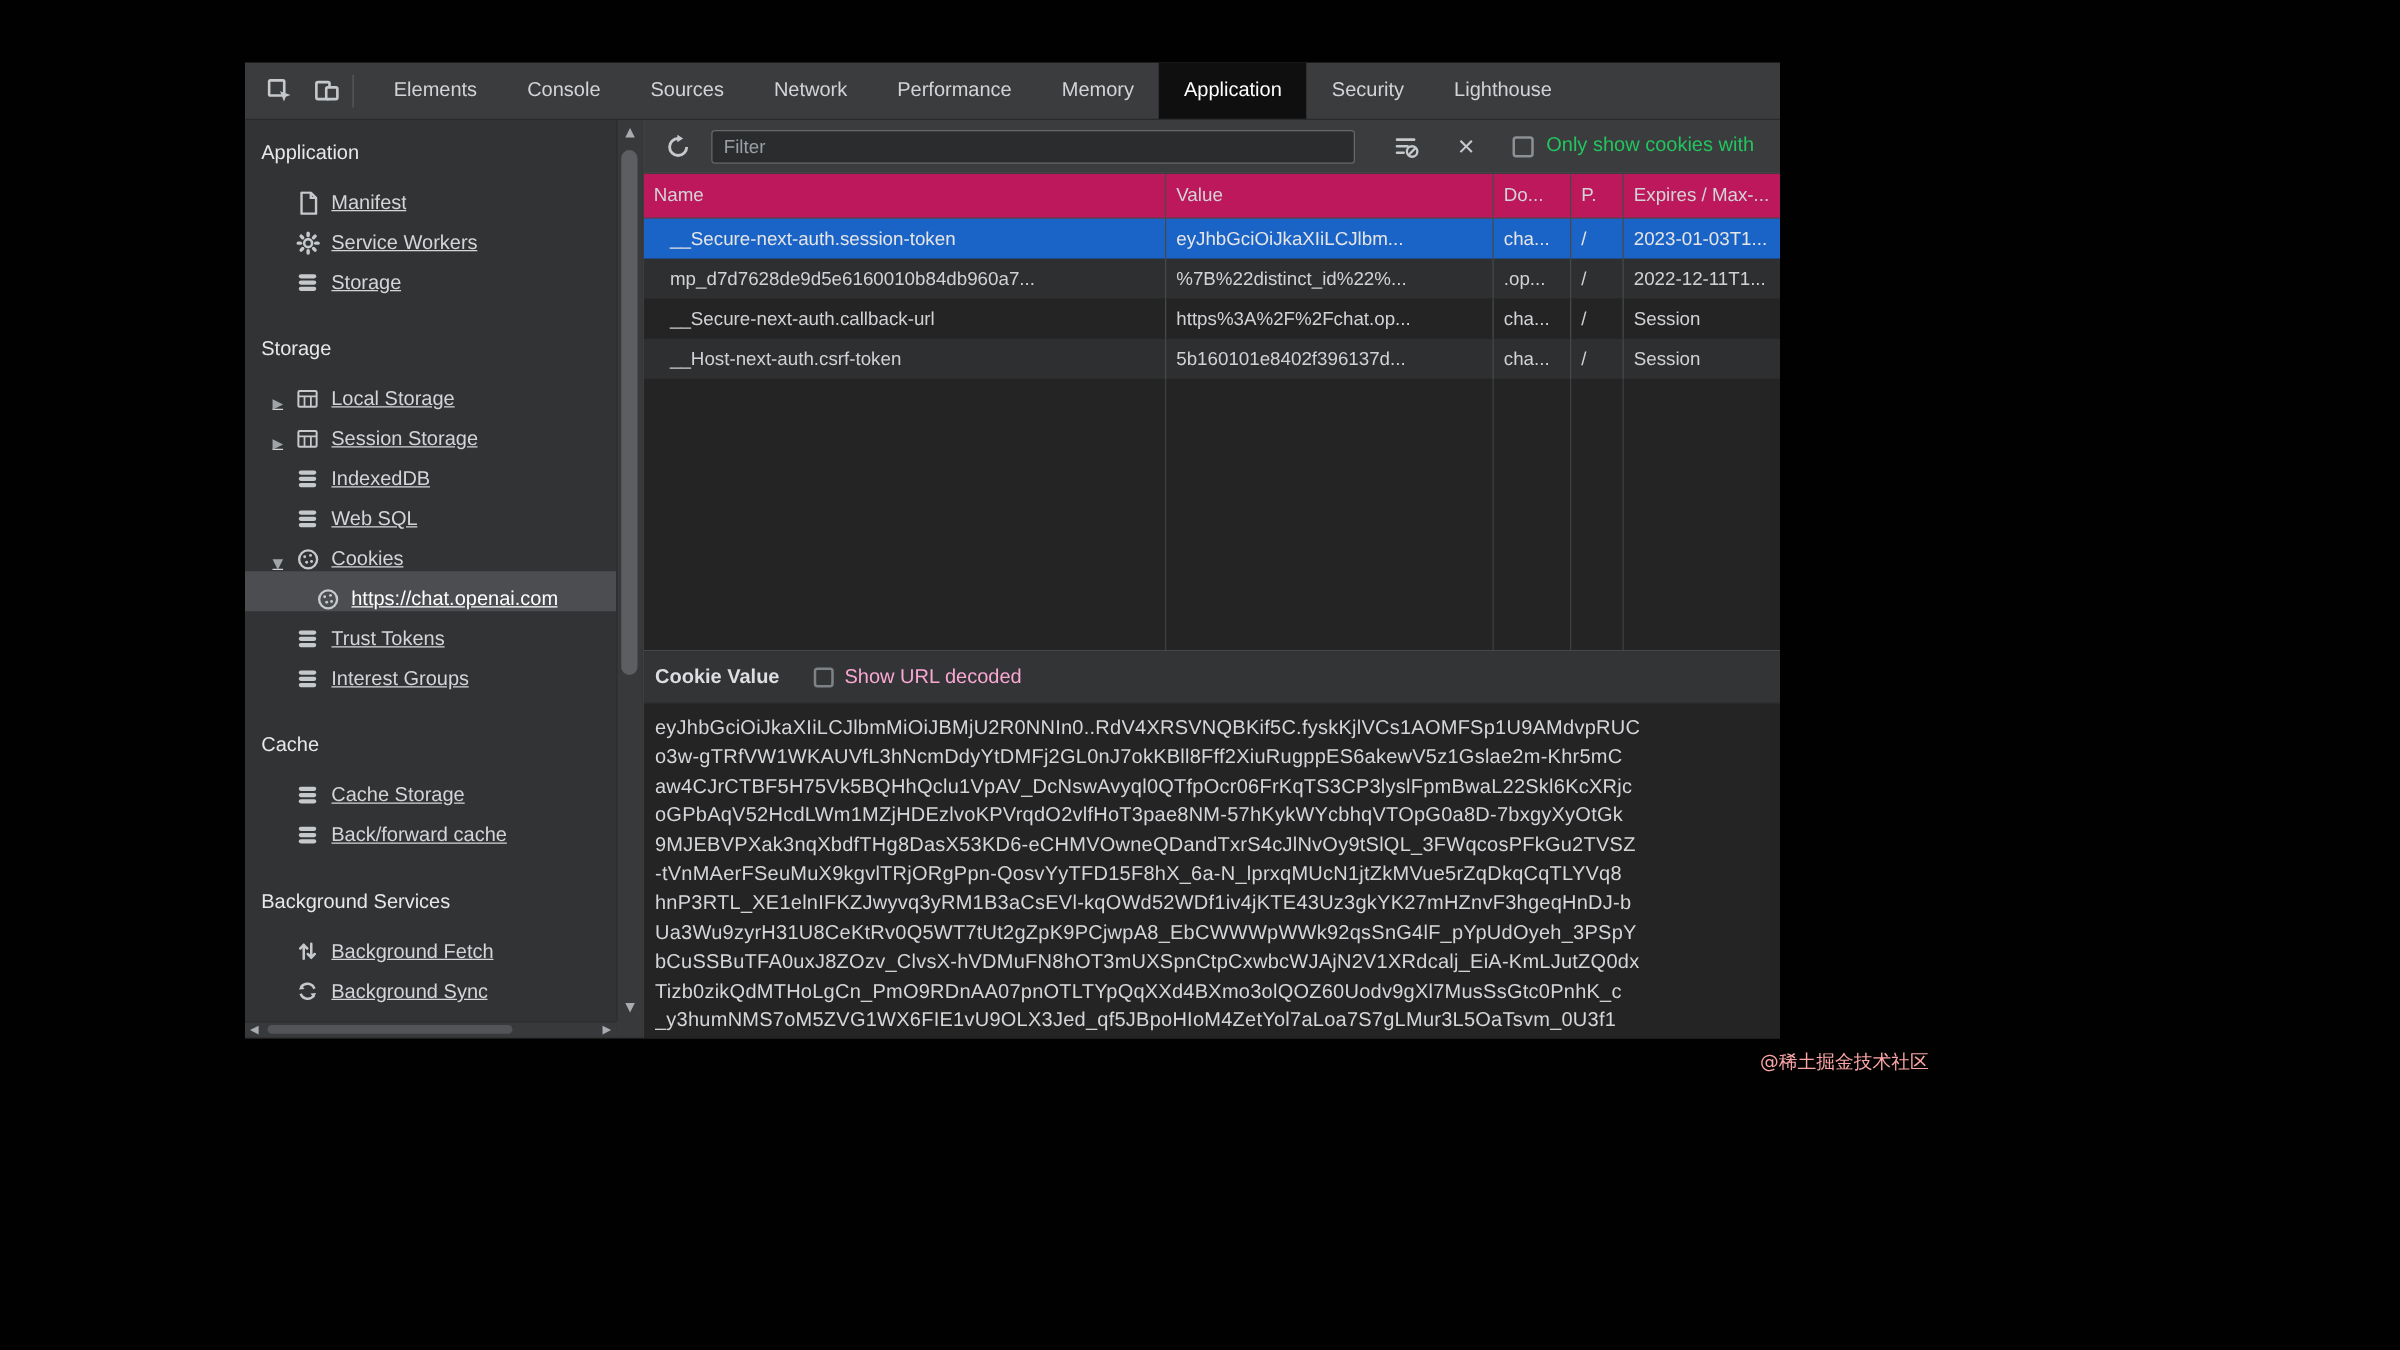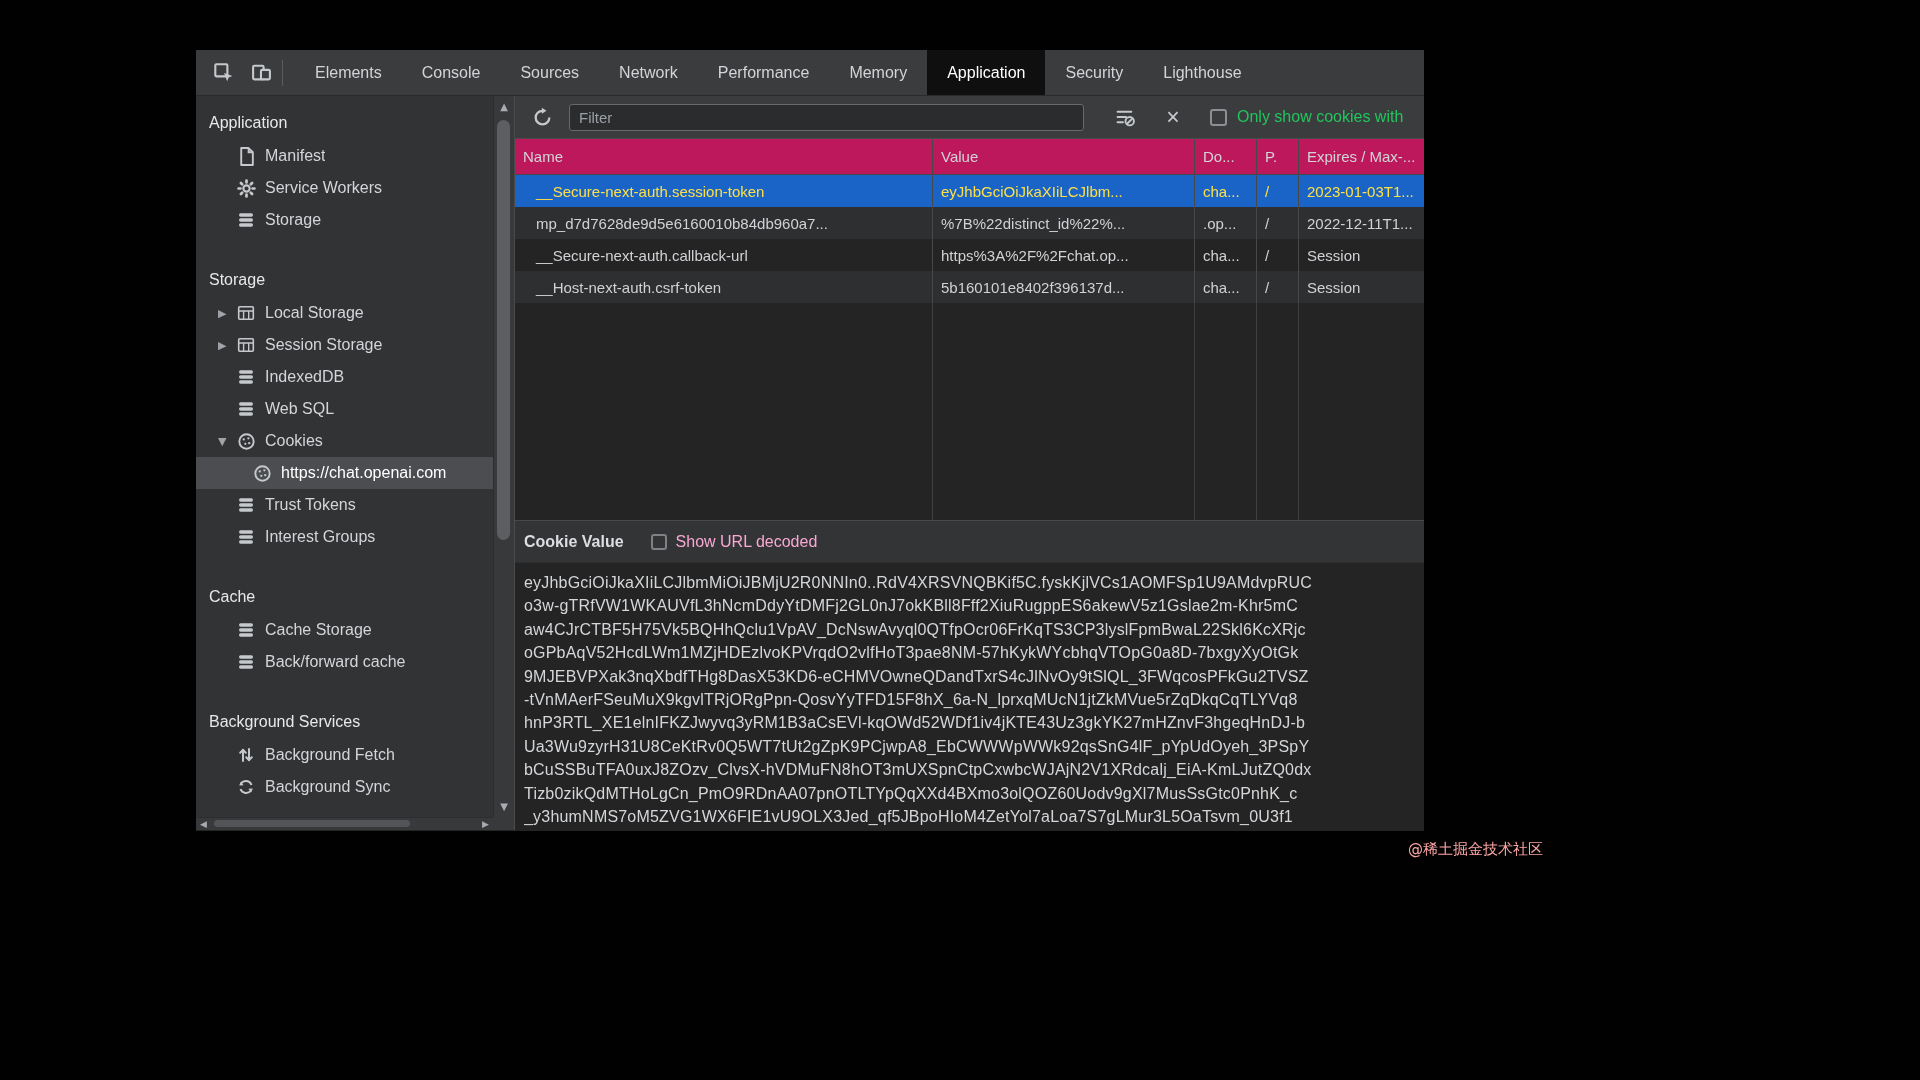--- a/index.html
+++ b/index.html
@@ -24,21 +24,21 @@
   .tab { display:flex; align-items:center; padding:0 20px; color:#D2D4D7; white-space:nowrap; }
   .tab.selected { background:#0F0F10; color:#FFFFFF; }
 
   .dt-body { display:flex; height:734px; }
 
   
   .sidebar { width:318px; flex:none; position:relative; background:#323335; }
   .sb-content { position:absolute; left:0; top:0; right:21px; bottom:13px; overflow:hidden; padding-top:10px; }
   .sb-section { margin-bottom:27px; }
   .sb-header { height:34px; line-height:34px; padding-left:13px; color:#E6E8EA; font-size:16px; }
-  .sb-item { height:32px; display:flex; align-items:center; padding-left:20px; color:#D3D5D8; font-size:16px; white-space:nowrap; overflow:hidden; }
+  .sb-item { height:32px; display:flex; align-items:flex-end; padding-left:20px; color:#D3D5D8; font-size:16px; white-space:nowrap; overflow:hidden;text-decoration:underline; }
   .sb-item .exp { width:20px; flex:none; font-size:11px; color:#A0A4A8; text-align:left; padding-left:2px; font-family:"DejaVu Sans",sans-serif; }
   .sb-item .ic { width:20px; height:20px; flex:none; margin-right:9px; display:flex; align-items:center; justify-content:center; }
   .sb-item .lbl { overflow:hidden; white-space:nowrap; }
   .sb-item.child { padding-left:36px; }
   .sb-item.selected { background:#4B4D50; color:#FFFFFF; }
 
   .sb-vscroll { position:absolute; top:0; right:0; bottom:13px; width:21px; background:#38393B; border-left:1px solid #2C2D2F; }
   .sb-vscroll .ar { position:absolute; left:0; right:0; text-align:center; font-size:10px; color:#A8ABAF; font-family:"DejaVu Sans",sans-serif; }
   .sb-vscroll .ar.up { top:5px; }
   .sb-vscroll .ar.down { bottom:5px; }
@@ -65,21 +65,21 @@
   
   .cookie-table { height:381px; flex:none; display:flex; flex-direction:column; background:#242424; overflow:hidden; }
   .trow { display:grid; grid-template-columns:418px 262px 62px 42px 1fr; flex:none; }
   .trow > div { overflow:hidden; white-space:nowrap; border-right:1px solid #47484A; padding:0 8px; display:flex; align-items:center; }
   .trow > div:last-child { border-right:none; }
   .thead { height:36px; background:#be185d; color:#D2D4D7; font-size:15px; border-bottom:1px solid #47484A; }
   .tbody-row { height:32px; font-size:15px; color:#D0D2D5; }
   .tbody-row .c-name { padding-left:21px; }
   .row-even { background:#242424; }
   .row-odd { background:#2E2F31; }
-  .tbody-row.selected { background:#1A64C8; color:#fde047; }
+  .tbody-row.selected { background:#1A64C8; color:#e5e5e5; }
   .tfill { flex:1; }
   .tfill > div { border-right:1px solid #3E3F41; }
 
   
   .cookie-value-panel { flex:1; min-height:0; display:flex; flex-direction:column; border-top:1px solid #47484A; }
   .cvp-header { height:42px; flex:none; background:#333436; display:flex; align-items:center; padding-left:9px; border-bottom:1px solid #2C2D2F; }
   .cvp-title { font-weight:bold; color:#DCDEE1; font-size:16px; }
   .cvp-check { width:16px; height:16px; flex:none; border:2px solid #7E8286; border-radius:3px; margin-left:27px; }
   .cvp-decode { margin-left:9px; color:#f9a8d4; font-size:16px; white-space:nowrap; }
   .cvp-body { flex:1; overflow:hidden; padding:8px 0 0 9px; background:#242424; }

